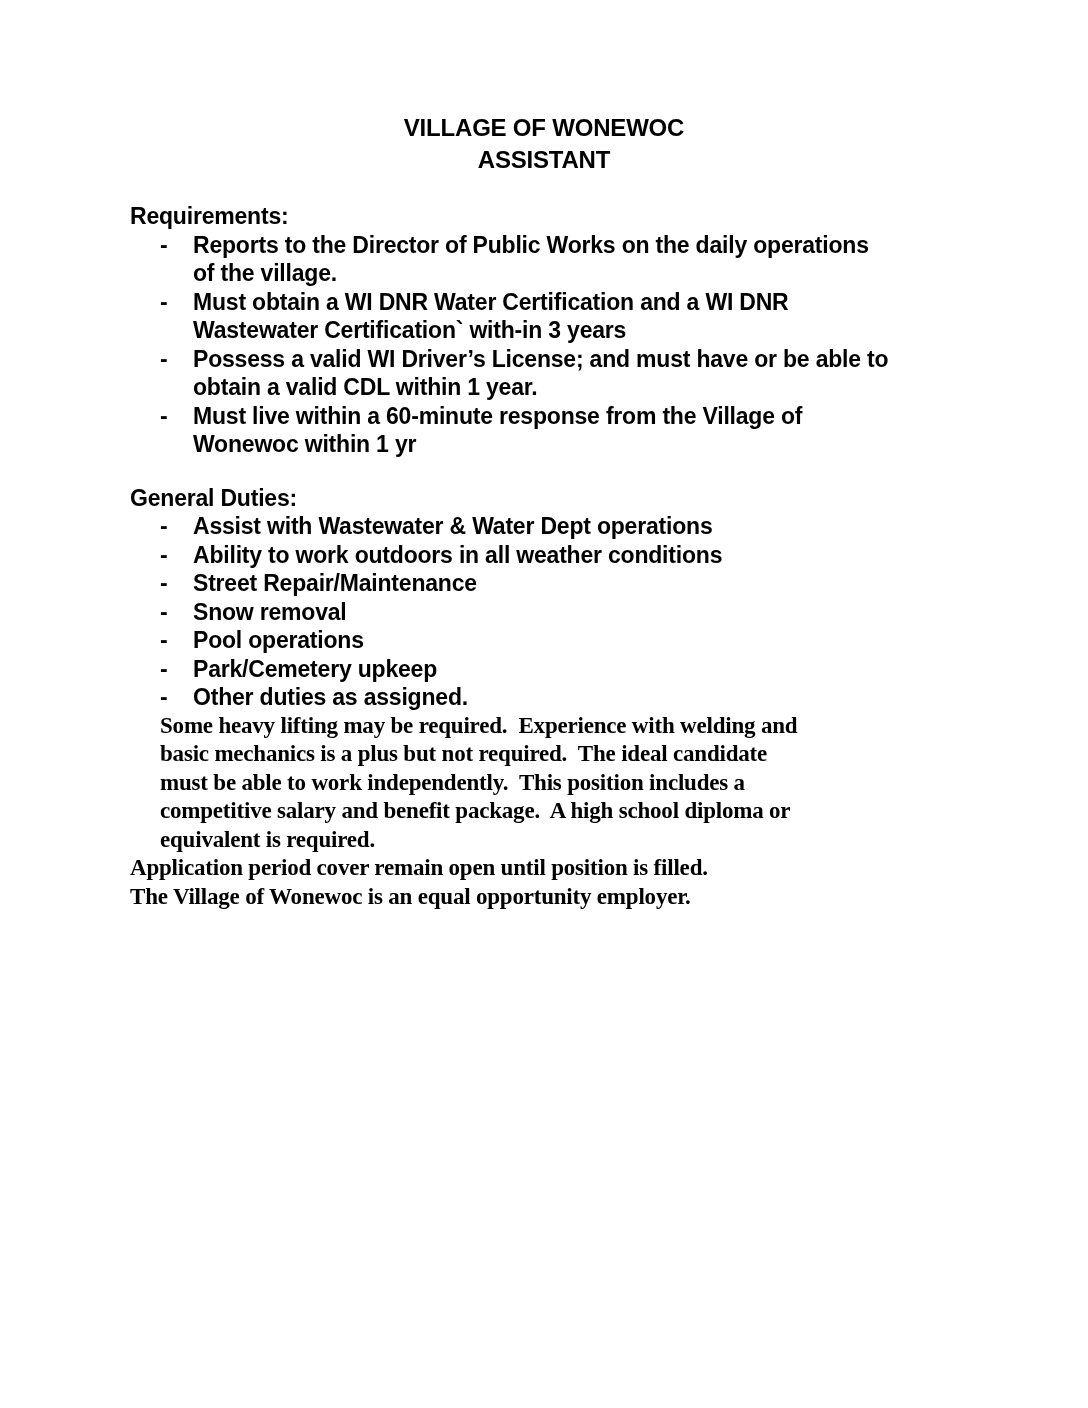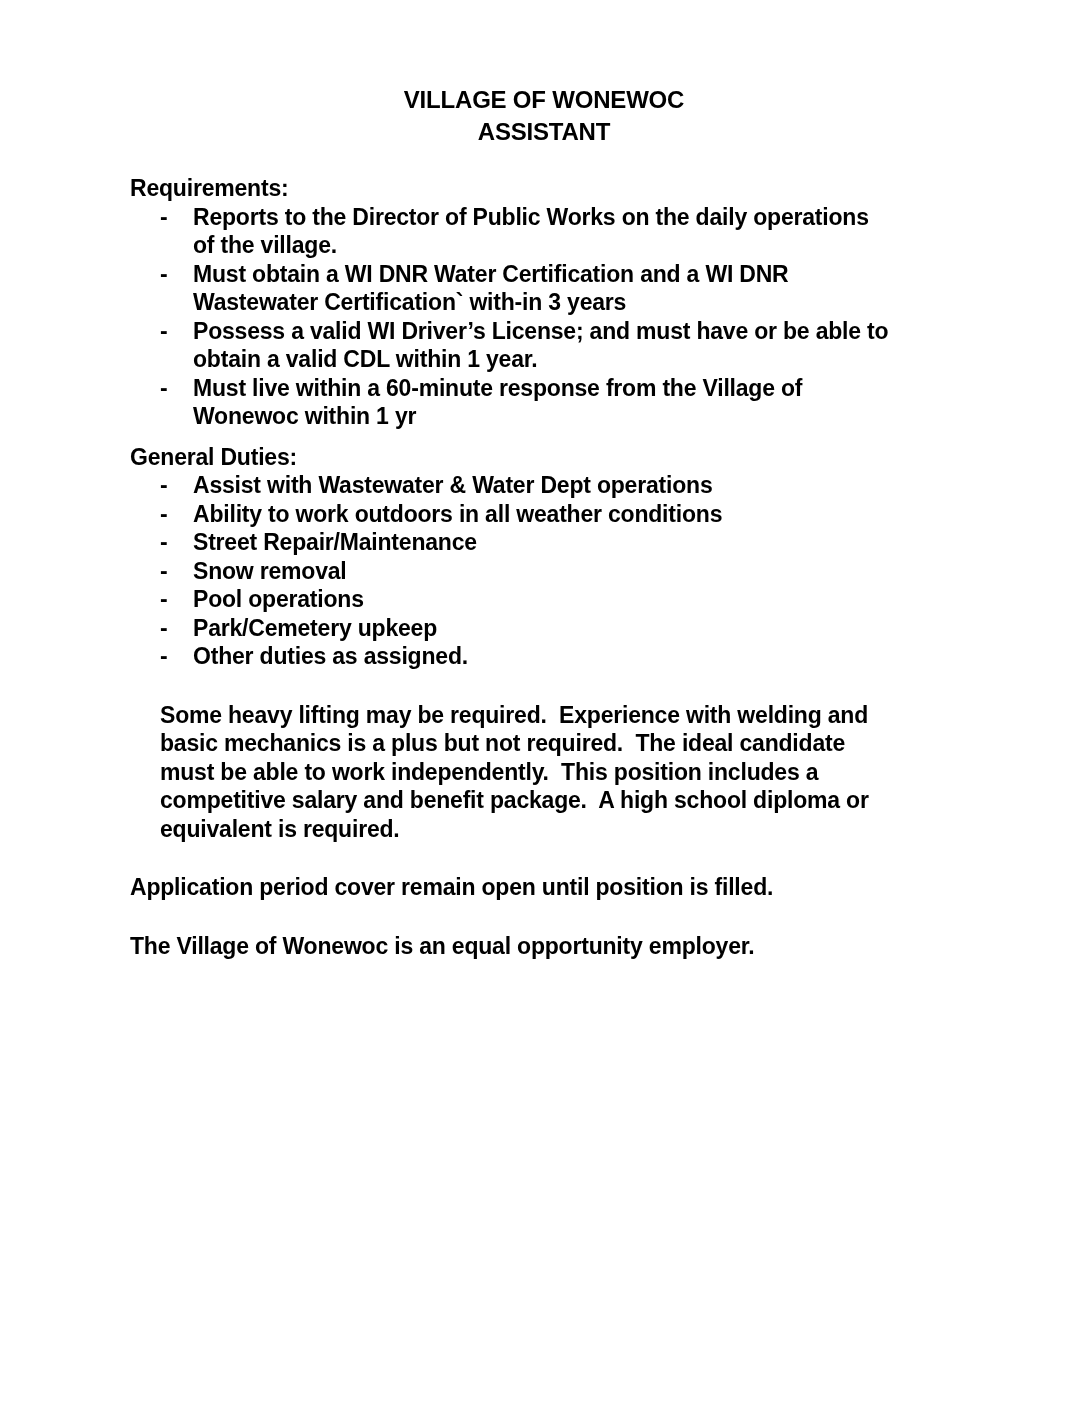--- a/index.html
+++ b/index.html
@@ -9,43 +9,43 @@
     min-height: 1408px;
     font-family: "Liberation Sans", "DejaVu Sans", sans-serif;
     font-weight: bold;
     color: #000000;
     letter-spacing: -0.2px;
   }
   .page {
     width: 1088px;
     min-height: 1408px;
     background: #ffffff;
-    padding: 84px 130px 60px 130px;
+    padding: 112px 130px 60px 130px;
   }
   .title-block {
     text-align: center;
     font-size: 24px;
     line-height: 32px;
     margin-bottom: 26px;
   }
   .section-heading {
     font-size: 23px;
     line-height: 28.5px;
     white-space: pre-wrap;
   }
-  .section { margin-top: 12px; }
+  .section { margin-top: 25px; }
   .bullet-list { padding-left: 30px; }
   .bullet-item { display: flex; font-size: 23px; line-height: 28.5px; }
   .bullet-marker { width: 33px; flex-shrink: 0; }
   .bullet-text { white-space: pre-wrap; flex: 1; }
   .paragraph {
     font-size: 23px;
     line-height: 28.5px;
     white-space: pre-wrap;
-    margin-top: 30px;
+    font-family: Liberation Serif, serif;
   }
   .paragraph.indented { padding-left: 30px; }
 </style>
 </head>
 <body>
 
 <div class="page">
 
   <div class="title-block">
     <div>VILLAGE OF WONEWOC</div>

